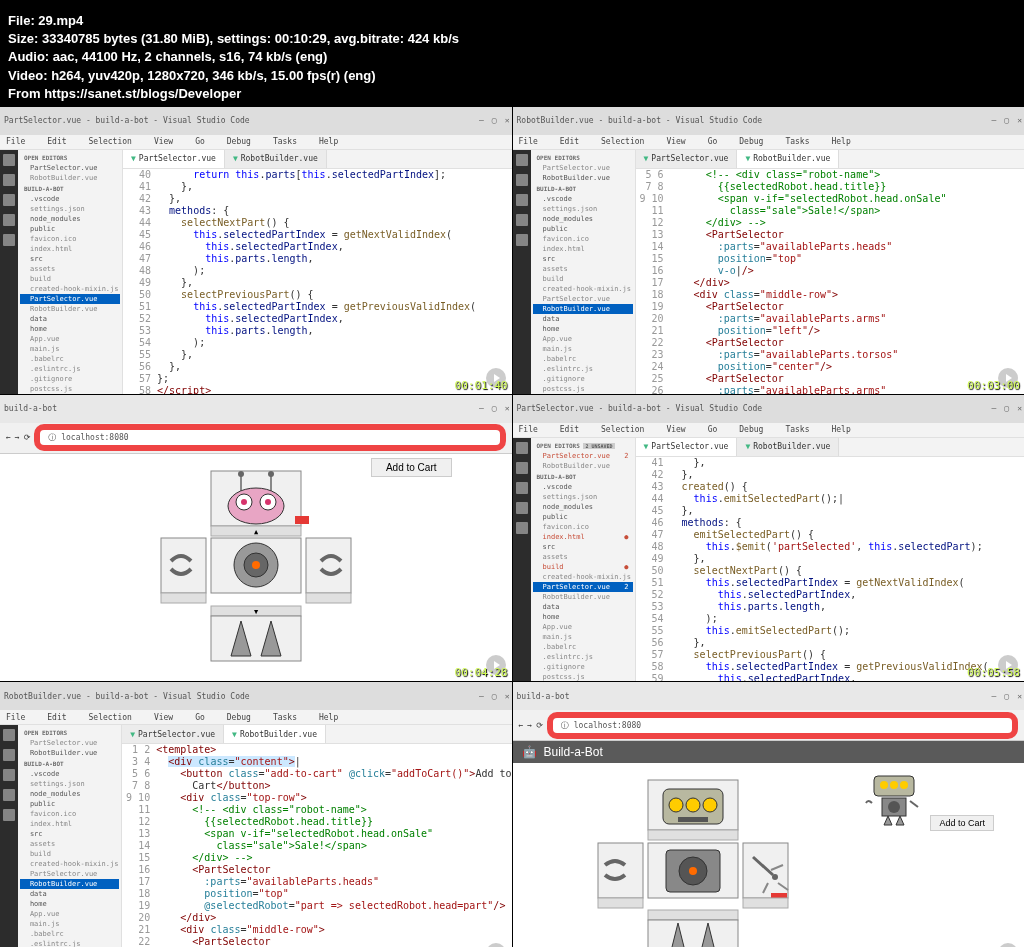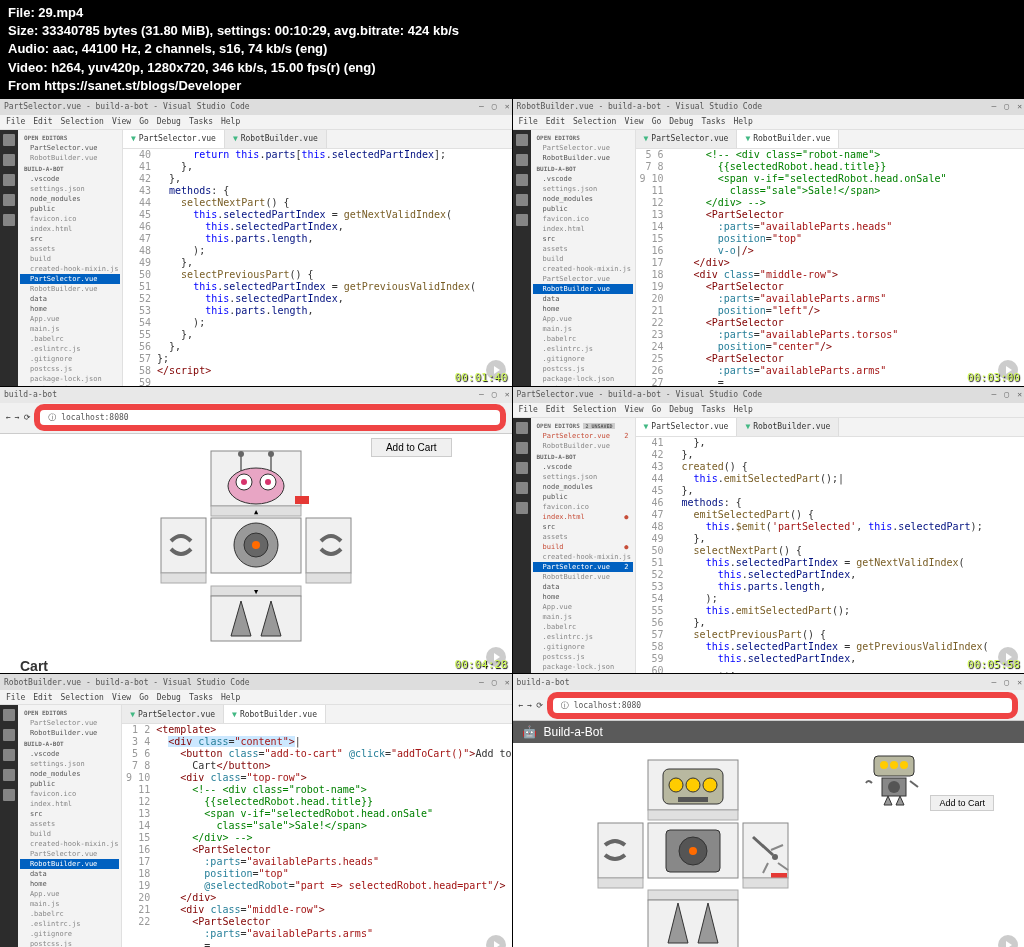--- a/index.html
+++ b/index.html
@@ -1,21 +1,21 @@
 <!DOCTYPE html>
 <html><head>
 <meta charset="utf-8">
 <style>
 body { margin: 0; background: #000; font-family: 'Consolas', 'Monaco', monospace; font-size: 10px; color: #333; }
-.header { background: #000; color: #fff; padding: 4px 8px; font-family: 'Arial Black', Arial, sans-serif; font-weight: bold; font-size: 13px; line-height: 1.4; }
+.header { background: #000; color: #fff; padding: 4px 8px; font-family: 'Arial Black', Arial, sans-serif; font-weight: bold; font-size: 13px; line-height: 1.4; margin-top: 8px; }
 .grid { display: grid; grid-template-columns: 1fr 1fr; grid-template-rows: repeat(3, 1fr); height: 862px; gap: 1px; background: #000; }
 .panel { background: #fff; position: relative; overflow: hidden; display: flex; flex-direction: column; }
-.titlebar { background: #ddd; height: 16px; display: flex; align-items: center; padding: 0 4px; font-size: 8px; color: #555; position: relative; }
+.titlebar { background: #ddd; height: 28px; display: flex; align-items: center; padding: 0 4px; font-size: 8px; color: #555; position: relative; }
 .titlebar .winbtns { position: absolute; right: 2px; display: flex; gap: 8px; font-size: 8px; color: #666; }
-.menubar { background: #f3f3f3; height: 14px; display: flex; gap: 8px; padding: 0 6px; font-size: 8px; color: #444; align-items: center; border-bottom: 1px solid #e0e0e0; }
+.menubar { background: #f3f3f3; height: 14px; display: flex; gap: 22px; padding: 0 6px; font-size: 8px; color: #444; align-items: center; border-bottom: 1px solid #e0e0e0; }
 .vscode-body { display: flex; flex: 1; overflow: hidden; }
 .sidebar { width: 18px; background: #2c2c2c; display: flex; flex-direction: column; align-items: center; padding-top: 4px; gap: 8px; }
 .sidebar-icon { width: 12px; height: 12px; background: #858585; border-radius: 1px; }
 .explorer { width: 100px; background: #f3f3f3; border-right: 1px solid #e0e0e0; font-size: 7px; overflow: hidden; padding: 2px; }
 .explorer .section { color: #6c6c6c; font-weight: bold; padding: 2px 4px; text-transform: uppercase; font-size: 6px; }
 .explorer .item { padding: 1px 4px 1px 10px; color: #555; cursor: pointer; white-space: nowrap; overflow: hidden; }
 .explorer .item.selected { background: #0060c0; color: #fff; }
 .explorer .item.dim { color: #888; }
 .explorer .numbadge { color: #c74e39; float: right; }
 .editor { flex: 1; display: flex; flex-direction: column; background: #fff; }

